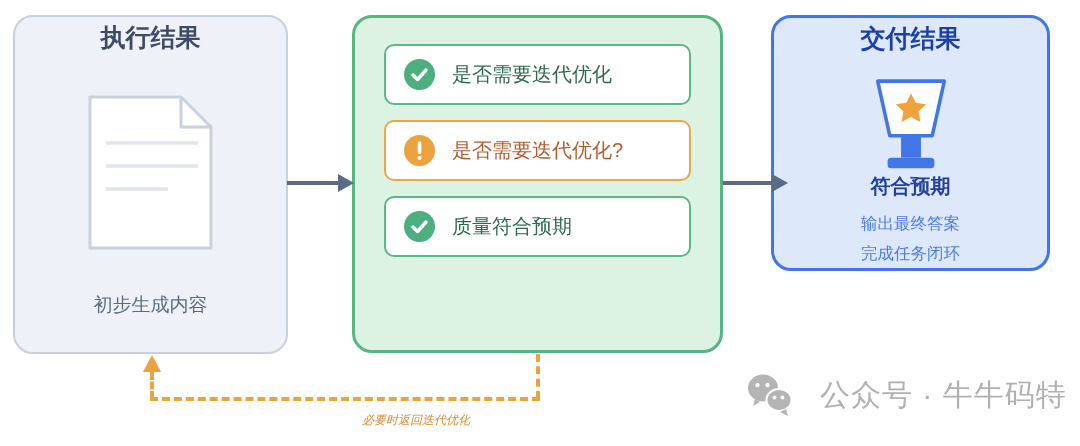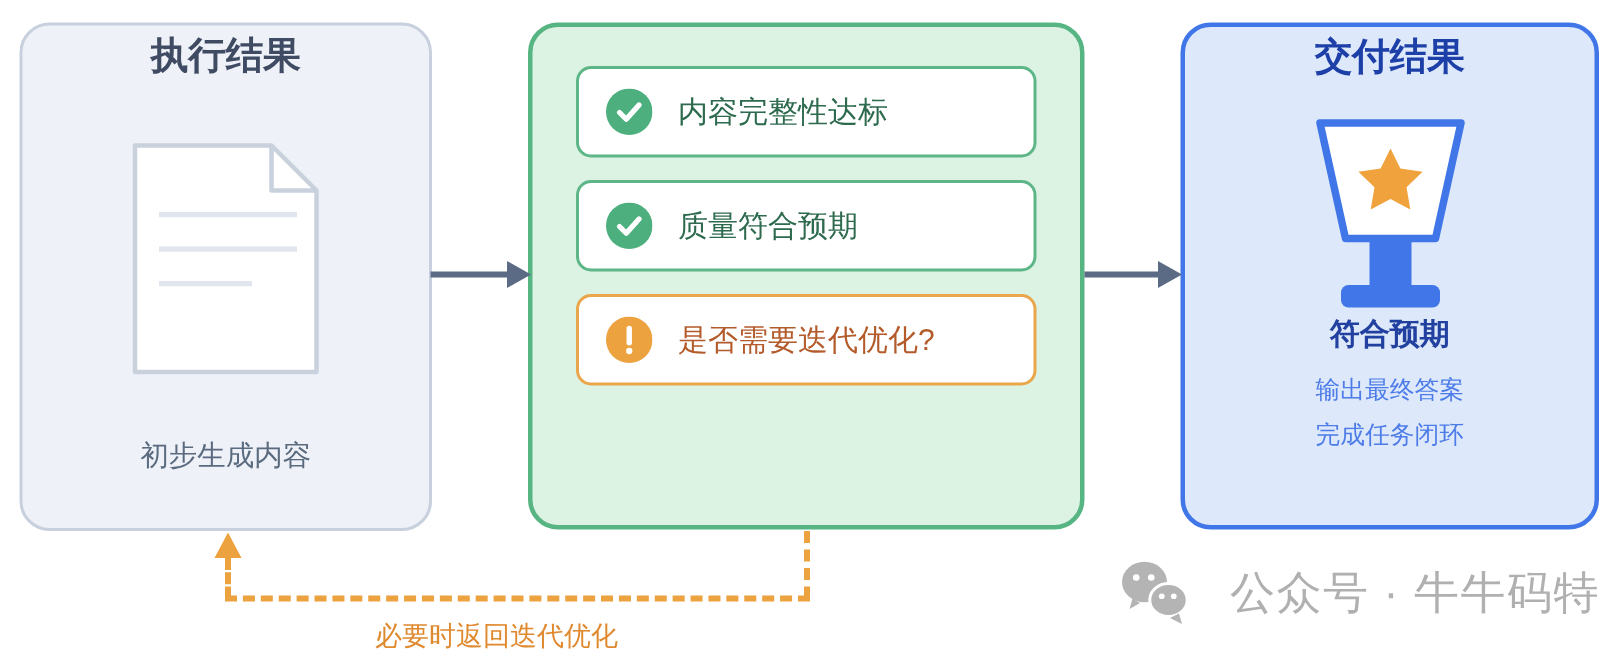--- a/index.html
+++ b/index.html
@@ -4,21 +4,21 @@
 <style>
   html,body{margin:0;padding:0;background:#ffffff;}
   *{box-sizing:border-box;}
   .canvas{
     position:relative;width:1080px;height:446px;background:#ffffff;overflow:hidden;
     font-family:"Liberation Sans","DejaVu Sans",sans-serif;
   }
   .panel{position:absolute;top:15px;border-radius:20px;display:flex;flex-direction:column;align-items:center;}
   .panel-execution{left:13px;width:275px;height:339px;background:#eef1f7;border:2px solid #c8d0de;}
   .panel-evaluation{left:352px;width:371px;height:338px;background:#dcf2e3;border:3px solid #56b583;}
-  .panel-delivery{left:787px;width:279px;height:338px;background:#dde8fb;border:3px solid #4076e8;}
+  .panel-delivery{left:771px;width:279px;height:256px;background:#dde8fb;border:3px solid #4076e8;}
   .panel-title{font-size:25px;font-weight:700;line-height:33px;margin-top:4px;}
   .panel-execution .panel-title{color:#3f4b63;}
   .panel-evaluation .panel-title{color:#266749;}
   .panel-delivery .panel-title{color:#1d3fa8;}
 
   .doc-icon{margin-top:41px;}
   .exec-caption{margin-top:42px;font-size:19px;line-height:26px;color:#5a6b80;}
 
   .check-list{margin-top:26px;display:flex;flex-direction:column;gap:15px;}
   .check-row{
@@ -39,21 +39,21 @@
   .flow-line.a1{left:287px;width:52px;}
   .flow-line.a2{left:723px;width:50px;}
   .flow-head{position:absolute;top:174px;width:0;height:0;border-top:9px solid transparent;border-bottom:9px solid transparent;border-left:16px solid #5b6b85;}
   .flow-head.a1{left:338px;}
   .flow-head.a2{left:772px;}
 
   .fb-vert-right{position:absolute;left:536px;top:354px;height:45px;width:0;border-left:4px dashed #eba23f;}
   .fb-horiz{position:absolute;left:150px;top:397px;width:390px;height:0;border-top:4px dashed #eba23f;}
   .fb-vert-left{position:absolute;left:150px;top:372px;height:27px;width:0;border-left:4px dashed #eba23f;}
   .fb-head{position:absolute;left:143px;top:355px;width:0;height:0;border-left:9px solid transparent;border-right:9px solid transparent;border-bottom:17px solid #eba23f;}
-  .fb-label{position:absolute;left:250px;top:412px;width:220px;text-align:left;font-size:18px;font-weight:500;color:#e08a30;}
+  .fb-label{position:absolute;left:250px;top:412px;width:220px;text-align:right;font-size:12px;font-weight:500;color:#e08a30;font-style:italic;}
 
   .watermark{position:absolute;left:746px;top:372px;display:flex;align-items:center;gap:26px;}
   .watermark-text{font-size:30px;color:#b0b0b0;letter-spacing:1px;}
 </style>
 </head>
 <body>
 
 <div class="canvas">
 
   <div class="panel panel-execution">
@@ -69,38 +69,38 @@
   </div>
 
   <div class="panel panel-evaluation">
     <div class="check-list">
 
       <div class="check-row">
         <svg class="icon-circle" width="31" height="31" viewBox="0 0 31 31">
           <circle cx="15.5" cy="15.5" r="15.5" fill="#4caf7d"></circle>
           <polyline points="9,16 13.5,20.5 22,11" fill="none" stroke="#ffffff" stroke-width="3.5" stroke-linecap="round" stroke-linejoin="round"></polyline>
         </svg>
-        <span class="check-label">内容完整性达标</span>
-      </div>
-
-      <div class="check-row">
-        <svg class="icon-circle" width="31" height="31" viewBox="0 0 31 31">
-          <circle cx="15.5" cy="15.5" r="15.5" fill="#4caf7d"></circle>
-          <polyline points="9,16 13.5,20.5 22,11" fill="none" stroke="#ffffff" stroke-width="3.5" stroke-linecap="round" stroke-linejoin="round"></polyline>
-        </svg>
-        <span class="check-label">质量符合预期</span>
+        <span class="check-label">是否需要迭代优化</span>
       </div>
 
       <div class="check-row warning">
         <svg class="icon-circle" width="31" height="31" viewBox="0 0 31 31">
           <circle cx="15.5" cy="15.5" r="15.5" fill="#eba23f"></circle>
           <line x1="15.5" y1="8" x2="15.5" y2="17.5" stroke="#ffffff" stroke-width="3.6" stroke-linecap="round"></line>
           <circle cx="15.5" cy="23" r="2.1" fill="#ffffff"></circle>
         </svg>
         <span class="check-label">是否需要迭代优化?</span>
+      </div>
+
+      <div class="check-row">
+        <svg class="icon-circle" width="31" height="31" viewBox="0 0 31 31">
+          <circle cx="15.5" cy="15.5" r="15.5" fill="#4caf7d"></circle>
+          <polyline points="9,16 13.5,20.5 22,11" fill="none" stroke="#ffffff" stroke-width="3.5" stroke-linecap="round" stroke-linejoin="round"></polyline>
+        </svg>
+        <span class="check-label">质量符合预期</span>
       </div>
 
     </div>
   </div>
 
   <div class="panel panel-delivery">
     <div class="panel-title">交付结果</div>
     <svg class="trophy-icon" width="100" height="127" viewBox="0 0 100 127">
       <path d="M3,3 L97,3 L80,80 L20,80 Z" fill="#ffffff" stroke="#4076e8" stroke-width="5" stroke-linejoin="round"></path>
       <polygon points="50,20 56.6,33.4 71.4,35.5 60.7,45.9 63.2,60.6 50,53.6 36.8,60.6 39.3,45.9 28.6,35.5 43.4,33.4" fill="#f0a33c"></polygon>

